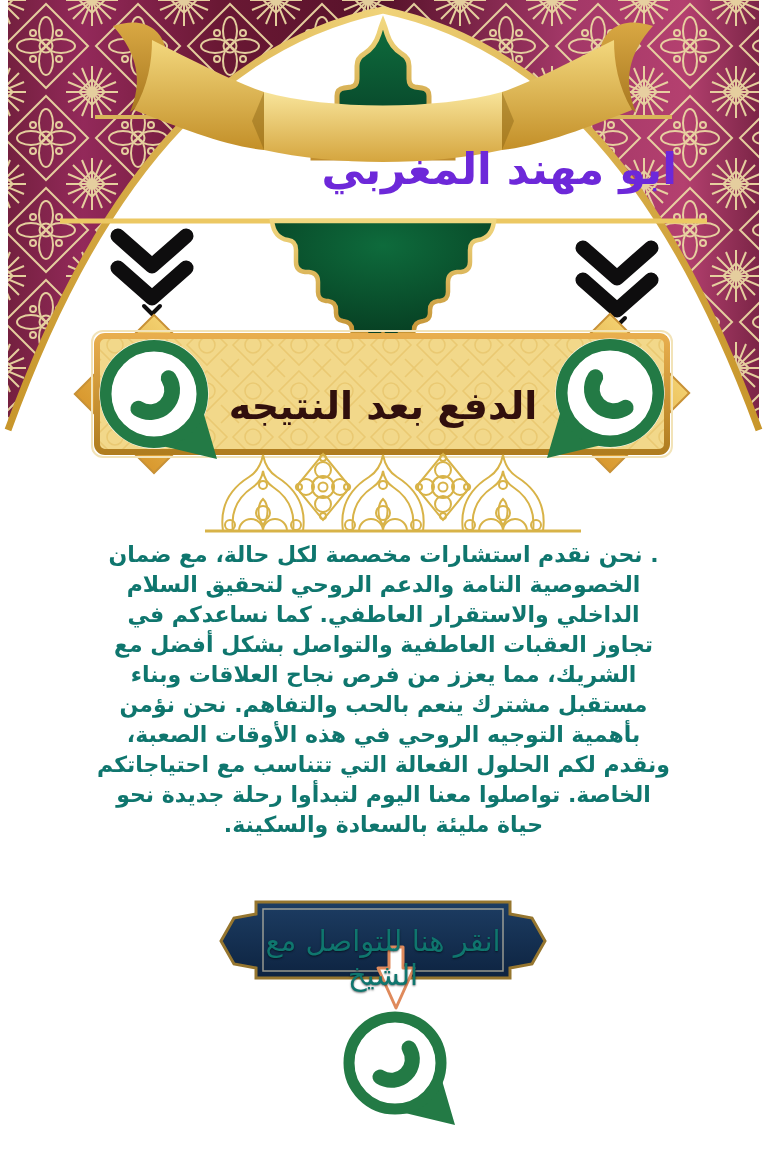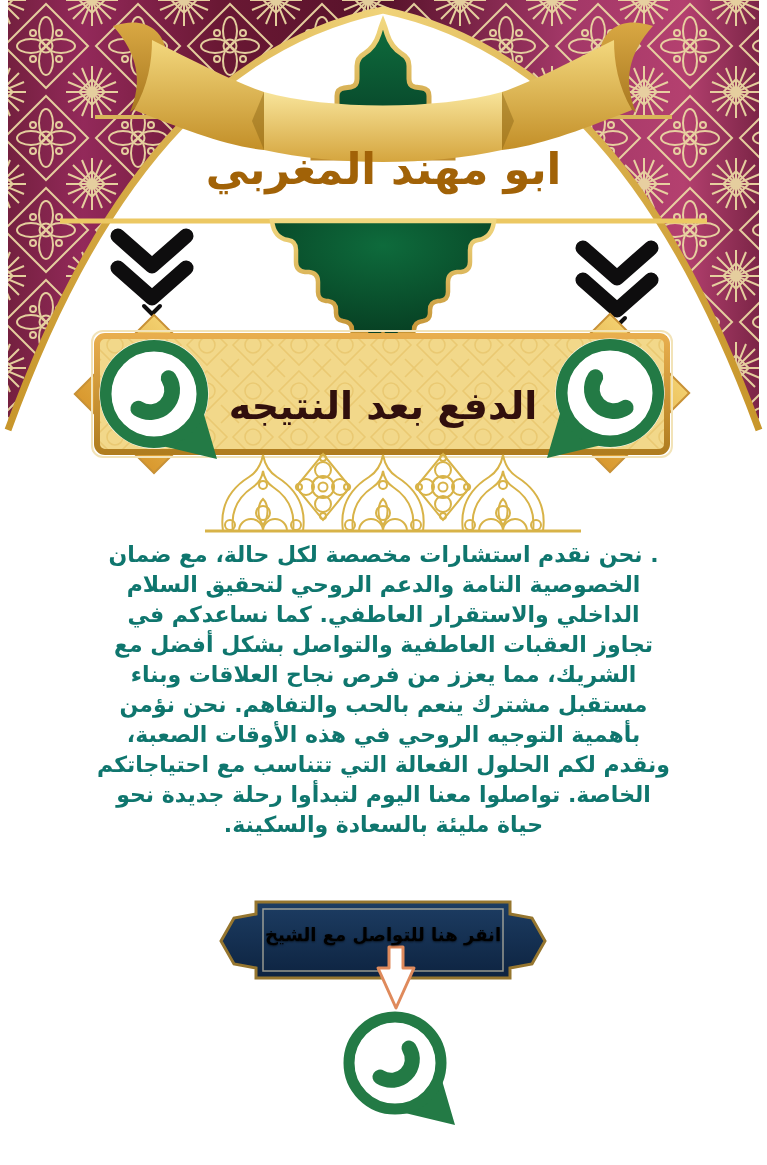--- a/index.html
+++ b/index.html
@@ -1,25 +1,25 @@
 <!DOCTYPE html>
 <html lang="ar"><head>
 <meta charset="utf-8">
 <style>
   html,body{margin:0;padding:0;background:#ffffff;}
   .canvas{position:relative;width:767px;height:1165px;background:#fff;overflow:hidden;
           font-family:"DejaVu Sans",sans-serif;}
   .art{position:absolute;left:0;top:0;}
   .txt{position:absolute;direction:rtl;text-align:center;}
-  .name{left:90px;top:144px;width:587px;font-size:43px;font-weight:bold;color:#a16207;
-        letter-spacing:1px;}
+  .name{left:90px;top:144px;width:587px;font-size:43px;font-weight:bold;color:#6d28d9;
+        letter-spacing:1px;text-align:right;}
   .offer-title{left:212px;top:384px;width:342px;font-size:38px;font-weight:bold;color:#310f0d;}
   .paragraph{left:95px;top:540px;width:577px;font-size:22px;line-height:30px;font-weight:bold;
              color:#0f766e;}
-  .cta-label{left:250px;top:924px;width:266px;font-size:18px;font-weight:bold;color:#000000;
+  .cta-label{left:250px;top:924px;width:266px;font-size:29px;font-weight:normal;color:#0f766e;
              text-shadow:0 1px 2px rgba(0,0,0,.55);}
 </style>
 </head>
 <body>
 
 <div class="canvas">
 
 <svg class="art" width="767" height="1165" viewBox="0 0 767 1165" xmlns="http://www.w3.org/2000/svg">
   <defs>
     <linearGradient id="maroonBg" x1="0" y1="0" x2="1" y2="0">

